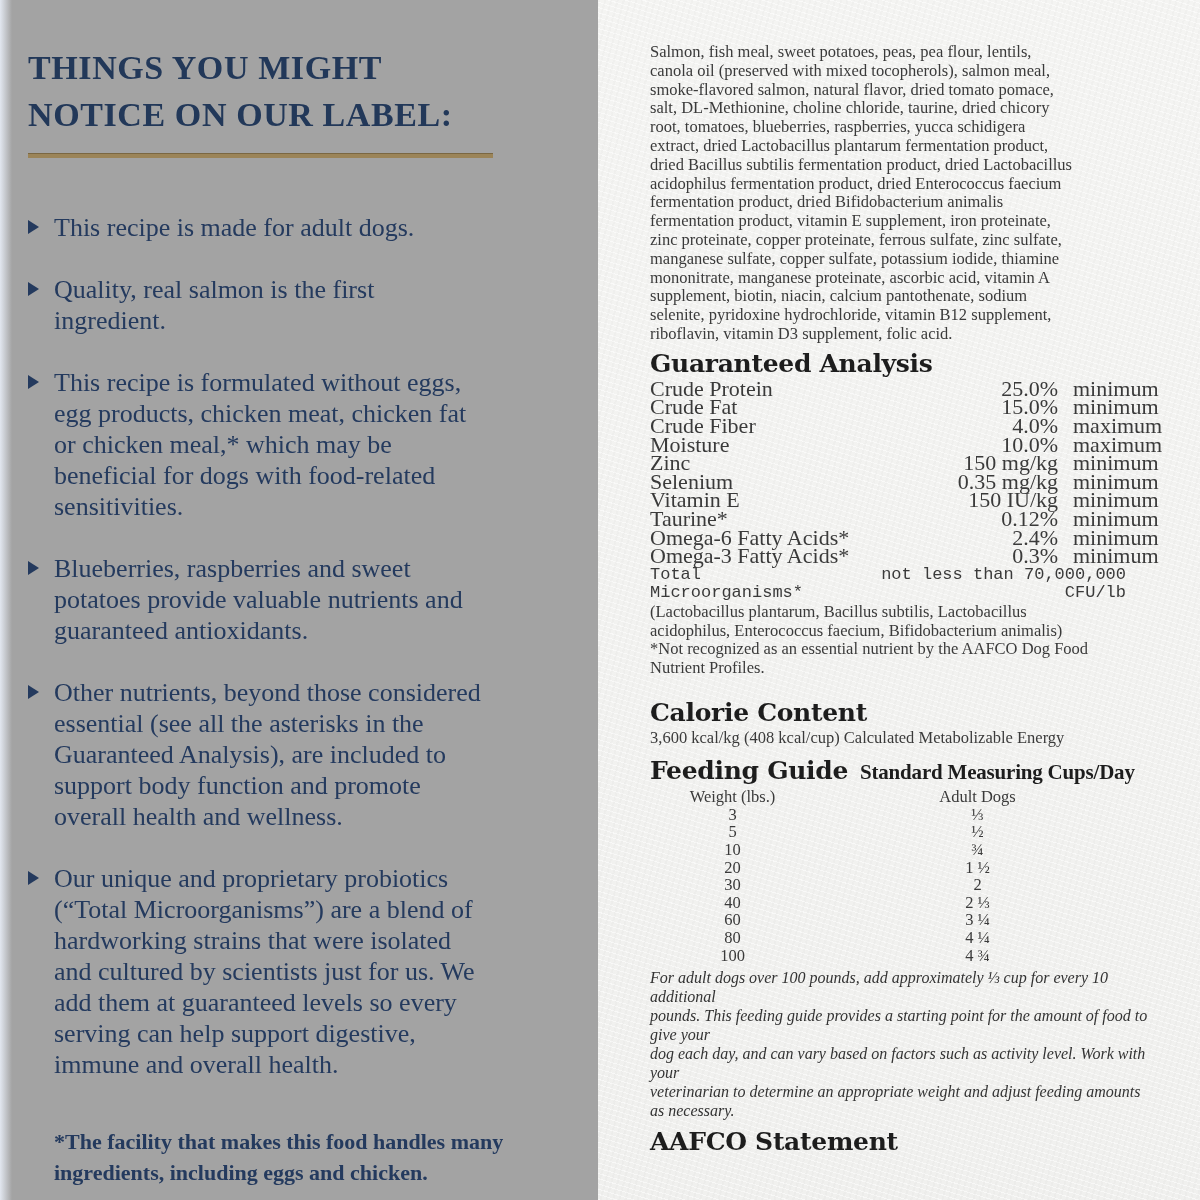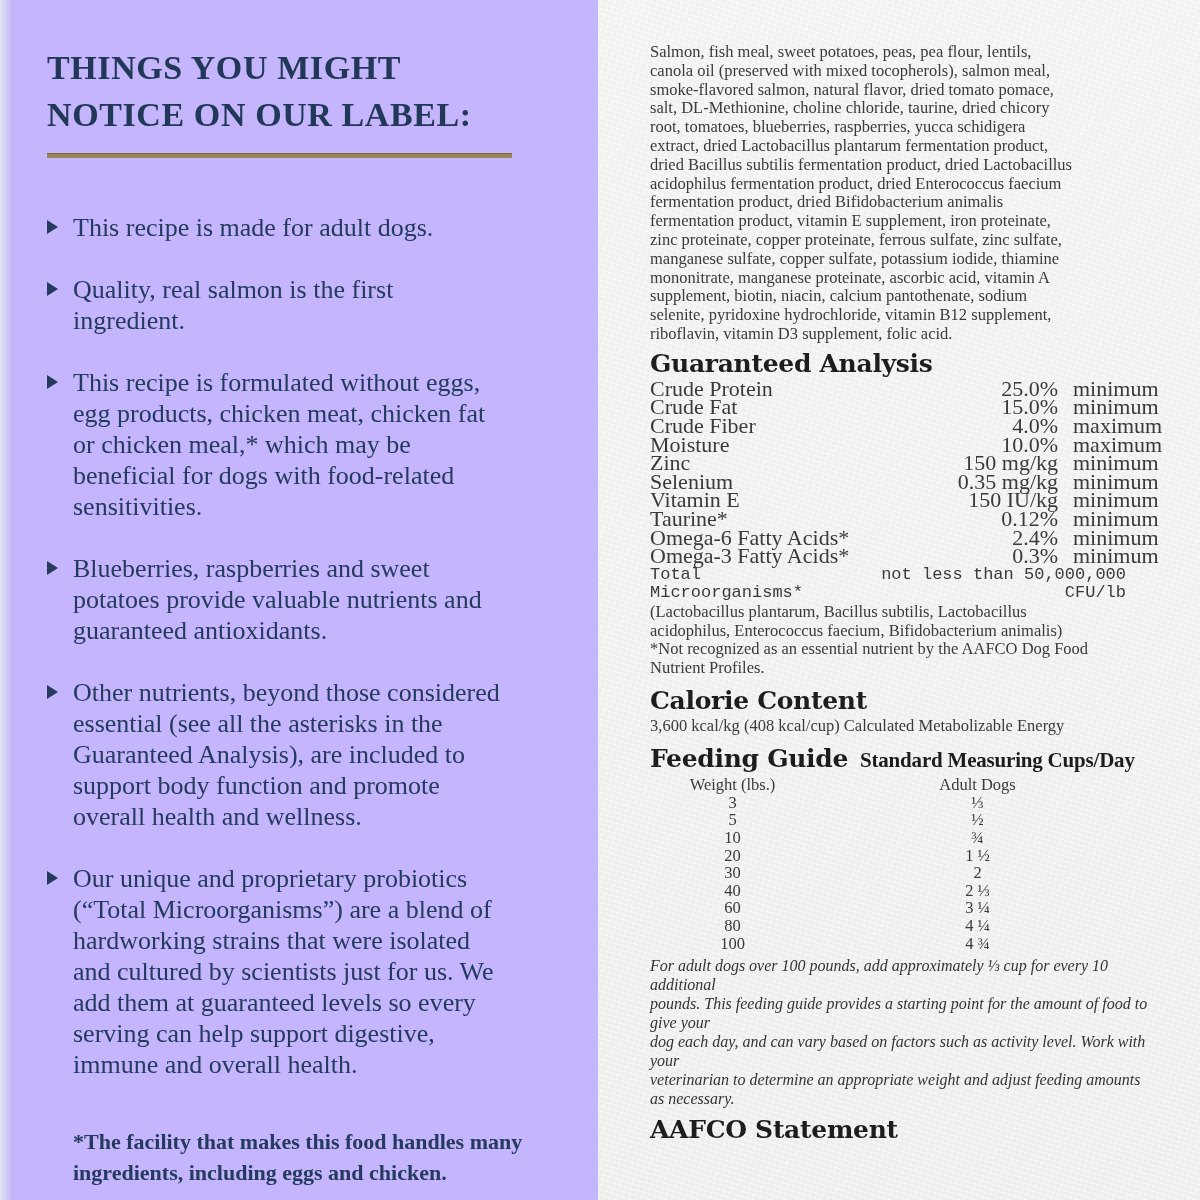--- a/index.html
+++ b/index.html
@@ -6,22 +6,22 @@
   body{
     width:1200px;height:1200px;overflow:hidden;
     display:flex;
     font-family:"Liberation Serif",serif;
     background:#f3f3f1;
   }
   
   .left{
     position:relative;
     width:598px;min-width:598px;box-sizing:border-box;
-    background:#c4b5fd;
-    padding:44px 26px 0 47px;
+    background:#a3a3a3;
+    padding:44px 26px 0 28px;
     color:#243a5e;
   }
   .left::before{
     content:"";position:absolute;left:0;top:0;bottom:0;width:12px;
     background:linear-gradient(90deg,#e2e7f0,rgba(226,231,240,0));
     pointer-events:none;
   }
   .left-heading{
     font-weight:700;font-size:34px;line-height:47px;
     letter-spacing:.6px;white-space:pre-line;margin:0 0 15px 0;
@@ -68,21 +68,21 @@
   .ga-table{margin-top:2px;}
   .ga-row{
     display:grid;grid-template-columns:1fr max-content 96px;
     font-size:22px;line-height:18.6px;
   }
   .ga-n{text-align:left;}
   .ga-v{text-align:right;}
   .ga-q{padding-left:15px;}
   .ga-total{display:flex;font-size:17px;line-height:18.6px;font-family:Liberation Mono, monospace;}
   .ga-total .ga-v{margin-left:auto;padding-right:28px;}
-  .cal-h{margin-top:9px;}
+  .cal-h{margin-top:21px;}
   .cal-txt{margin-top:2px;}
   .fg-head{display:flex;align-items:baseline;gap:12px;margin-top:9px;}
   .fg-sub{
     font-family:"Liberation Serif",serif;font-weight:700;
     font-size:21px;color:#1d1d1d;letter-spacing:-.2px;
   }
   .fg-grid{display:grid;grid-template-columns:165px 325px;margin-top:2px;}
   .fg-colhead{font-size:16.5px;line-height:19px;text-align:center;}
   .fg-cell{font-size:16.5px;line-height:17.6px;text-align:center;}
   .fg-note{
@@ -212,21 +212,21 @@
         <span class="ga-q">minimum</span>
       </div>
       <div class="ga-row">
         <span class="ga-n">Omega-3 Fatty Acids*</span>
         <span class="ga-v">0.3%</span>
         <span class="ga-q">minimum</span>
       </div>
     </div>
   <div class="ga-total">
     <span class="ga-n">Total Microorganisms*</span>
-    <span class="ga-v">not less than 50,000,000 CFU/lb</span>
+    <span class="ga-v">not less than 70,000,000 CFU/lb</span>
   </div>
   <div class="body-txt">(Lactobacillus plantarum, Bacillus subtilis, Lactobacillus
 acidophilus, Enterococcus faecium, Bifidobacterium animalis)</div>
   <div class="body-txt">*Not recognized as an essential nutrient by the AAFCO Dog Food
 Nutrient Profiles.</div>
 
   <h2 class="sec-heading cal-h">Calorie Content</h2>
   <div class="body-txt cal-txt">3,600 kcal/kg (408 kcal/cup) Calculated Metabolizable Energy</div>
 
   <div class="fg-head">

